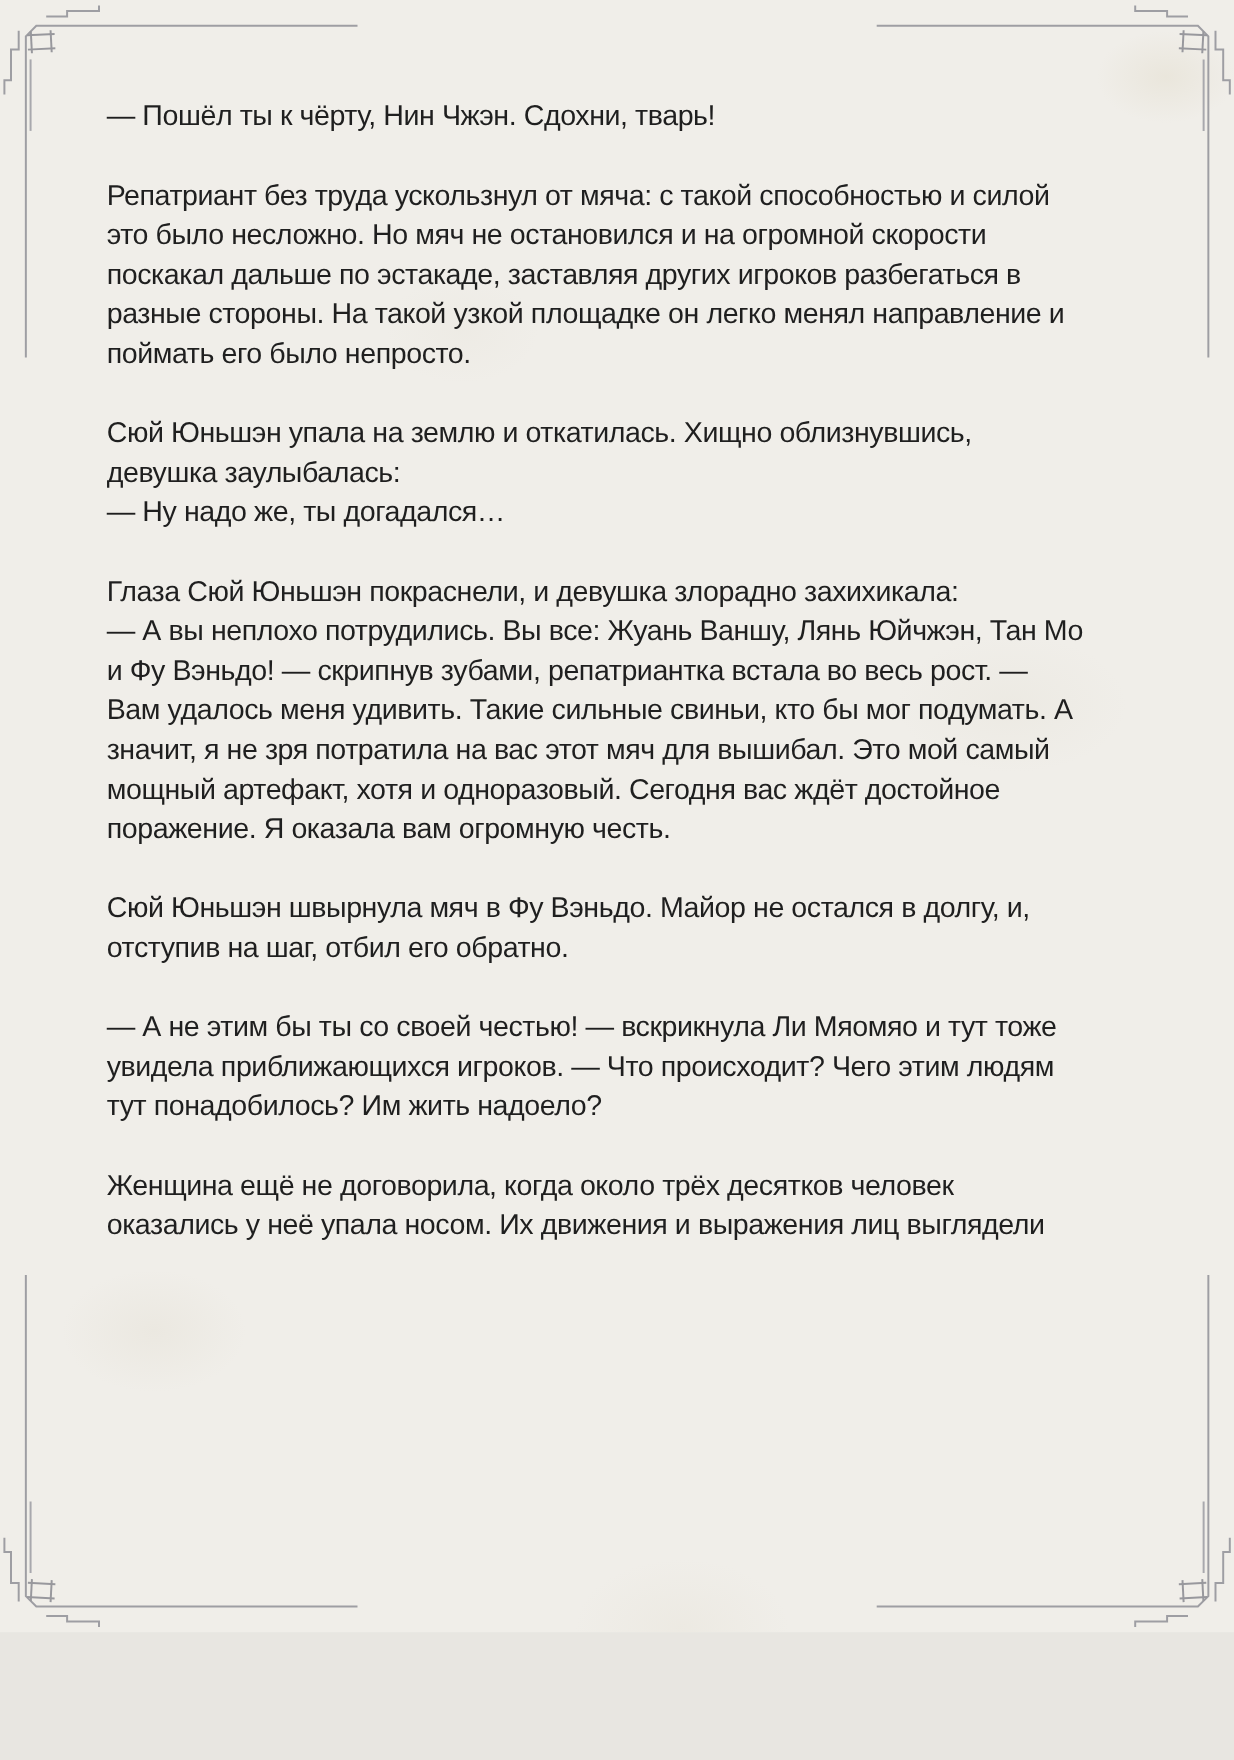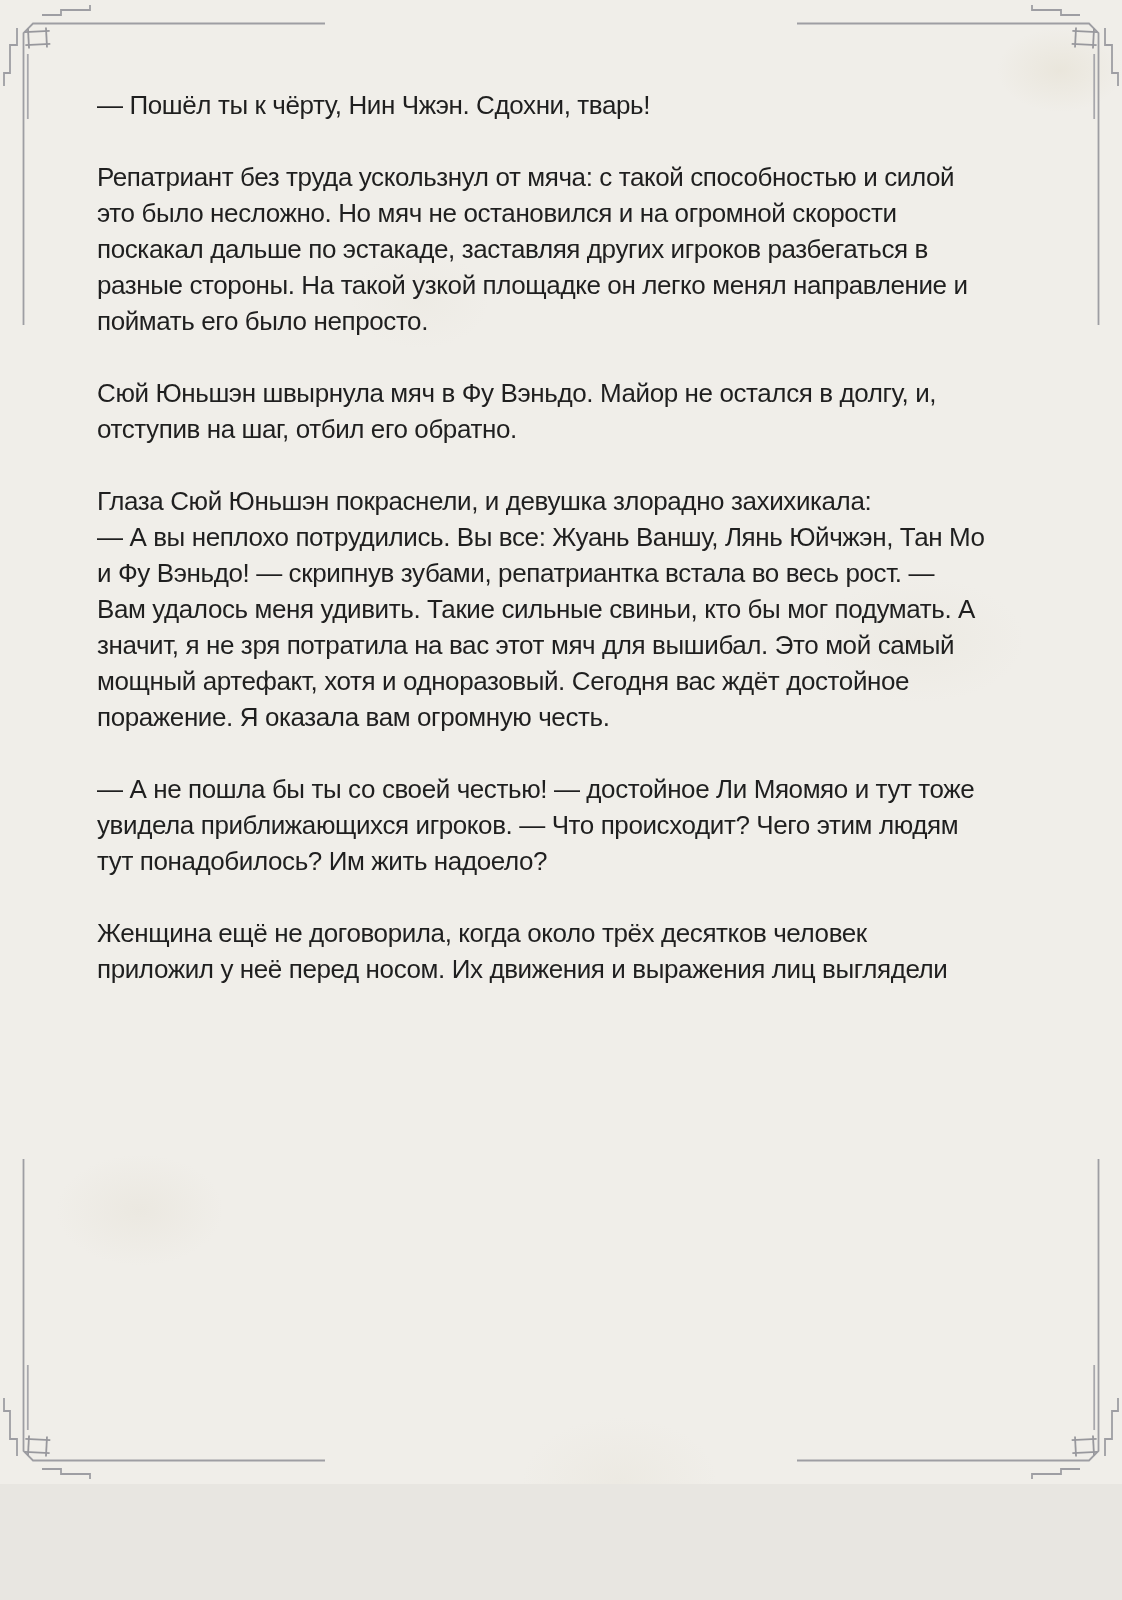--- a/index.html
+++ b/index.html
@@ -126,29 +126,32 @@
     </svg>
   </div>
 
   <div class="text-block">
     <p>— Пошёл ты к чёрту, Нин Чжэн. Сдохни, тварь!</p>
     <p>Репатриант без труда ускользнул от мяча: с такой способностью и силой
 это было несложно. Но мяч не остановился и на огромной скорости
 поскакал дальше по эстакаде, заставляя других игроков разбегаться в
 разные стороны. На такой узкой площадке он легко менял направление и
 поймать его было непросто.</p>
-    <p>Сюй Юньшэн швырнула мяч в Фу Вэньдо. Майор не остался в долгу, и,
-отступив на шаг, отбил его обратно.</p>
+    <p>Сюй Юньшэн упала на землю и откатилась. Хищно облизнувшись,
+девушка заулыбалась:
+— Ну надо же, ты догадался…</p>
     <p>Глаза Сюй Юньшэн покраснели, и девушка злорадно захихикала:
 — А вы неплохо потрудились. Вы все: Жуань Ваншу, Лянь Юйчжэн, Тан Мо
 и Фу Вэньдо! — скрипнув зубами, репатриантка встала во весь рост. —
 Вам удалось меня удивить. Такие сильные свиньи, кто бы мог подумать. А
 значит, я не зря потратила на вас этот мяч для вышибал. Это мой самый
 мощный артефакт, хотя и одноразовый. Сегодня вас ждёт достойное
 поражение. Я оказала вам огромную честь.</p>
-    <p>— А не пошла бы ты со своей честью! — достойное Ли Мяомяо и тут тоже
+    <p>Сюй Юньшэн швырнула мяч в Фу Вэньдо. Майор не остался в долгу, и,
+отступив на шаг, отбил его обратно.</p>
+    <p>— А не этим бы ты со своей честью! — вскрикнула Ли Мяомяо и тут тоже
 увидела приближающихся игроков. — Что происходит? Чего этим людям
 тут понадобилось? Им жить надоело?</p>
     <p>Женщина ещё не договорила, когда около трёх десятков человек
-приложил у неё перед носом. Их движения и выражения лиц выглядели</p>
+оказались у неё упала носом. Их движения и выражения лиц выглядели</p>
   </div>
 
 </div>
 
 </body></html>

